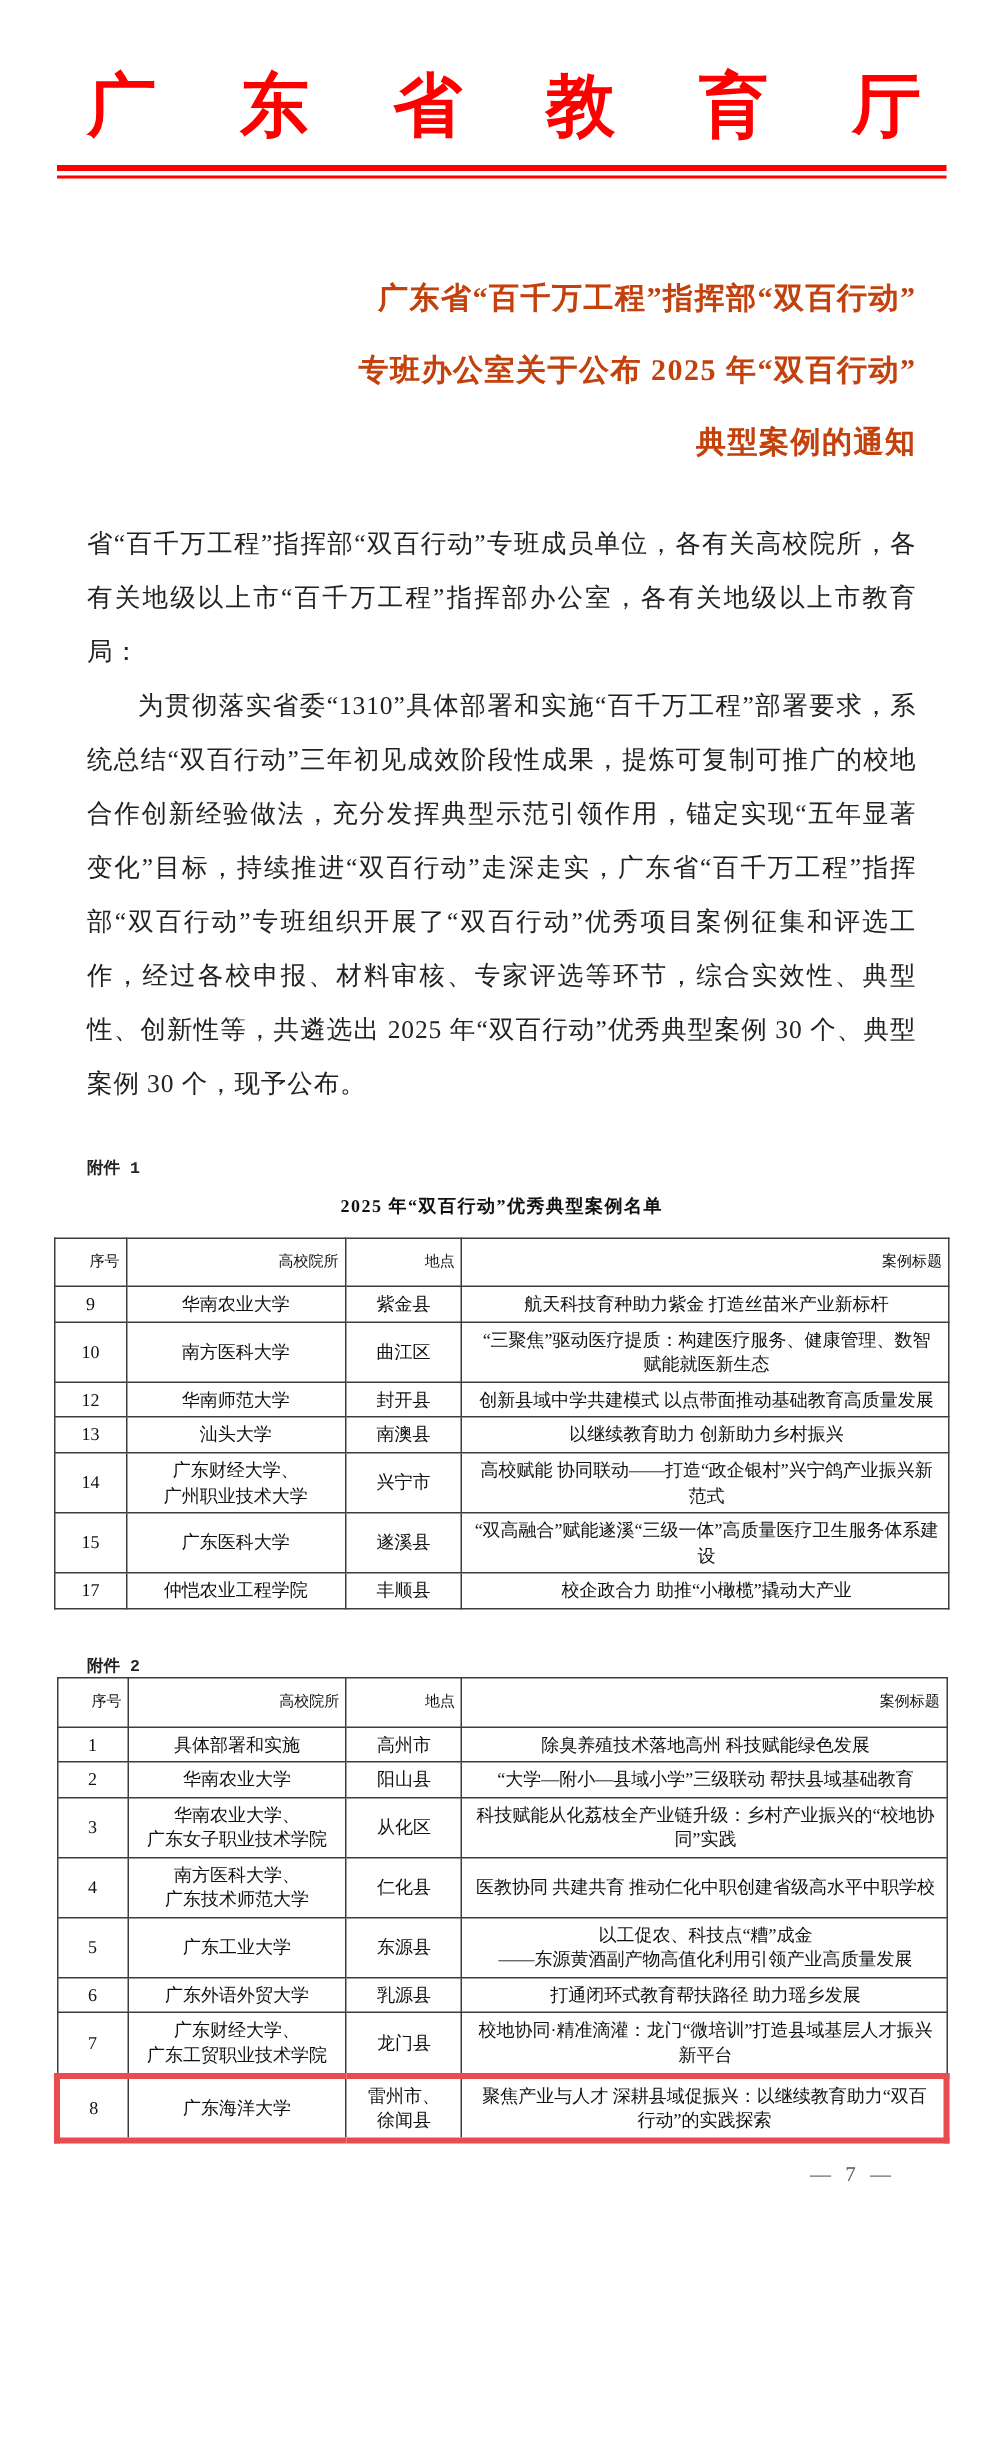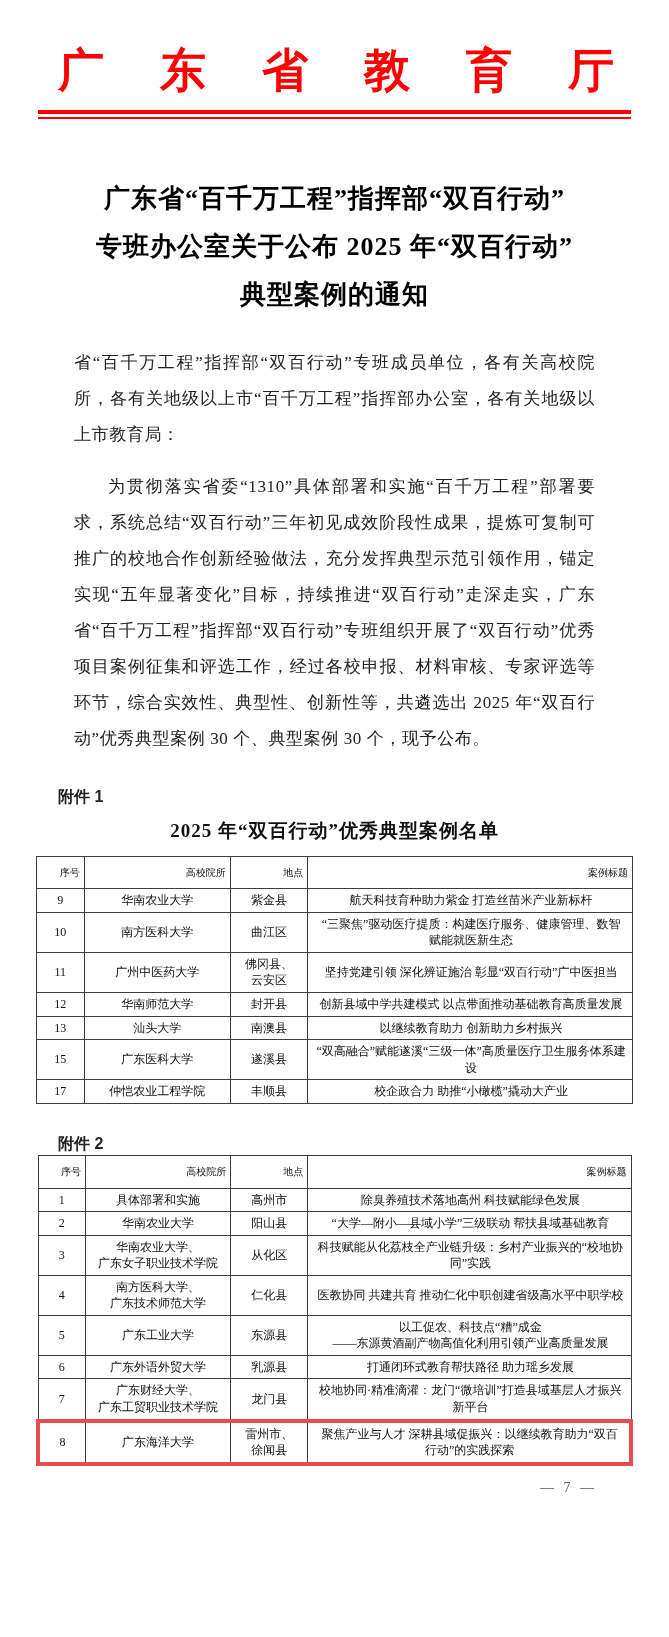--- a/index.html
+++ b/index.html
@@ -17,38 +17,38 @@
     display:flex; justify-content:space-between;
     color:var(--red,#fe0000);
     font-size:46px; font-weight:bold; line-height:1.25;
   }
   .rule { margin:10px -20px 0 -20px; }
   .rule .thick { height:4px; background:var(--red,#fe0000); }
   .rule .thin  { height:2px; background:var(--red,#fe0000); margin-top:3px; }
 
   
   .doc-title {
-    margin-top:56px; text-align:center;
-    font-size:26px; font-weight:bold; line-height:48px; color:#000000;
+    margin-top:56px; text-align:right;
+    font-size:20px; font-weight:bold; line-height:48px; color:#c2410c;
     letter-spacing:1px;
   }
 
   
   .body-text { margin-top:26px; }
   .para {
     font-size:17px; line-height:36px; text-align:justify;
-    letter-spacing:0.6px; margin:16px; color:#222;
+    letter-spacing:0.6px; margin:0; color:#222;
   }
   .para.indent { text-indent:2em; }
 
   
   .attachment { margin-top:30px; }
-  .att-label { font-size:16px; font-weight:bold; font-family:Liberation Sans, sans-serif; color:#222; }
+  .att-label { font-size:11px; font-weight:bold; font-family:Liberation Mono, monospace; color:#222; }
   .tbl-title {
-    text-align:center; font-size:19px; font-weight:bold;
+    text-align:center; font-size:12px; font-weight:bold;
     margin:10px 0 12px 0; letter-spacing:1px; color:#111;
   }
   .tbl-wrap { margin:0 -22px; }
   table { width:100%; border-collapse:collapse; table-layout:fixed; }
   col.c1 { width:8%; } col.c2 { width:24.5%; } col.c3 { width:13%; } col.c4 { width:54.5%; }
   th, td {
     border:1px solid #3d3d3d; vertical-align:middle;
     font-size:12px; line-height:1.38; padding:3px 6px;
     white-space:pre-line; color:#111;
   }
@@ -126,37 +126,37 @@
               <td class="c-place">紫金县</td>
               <td class="c-title">航天科技育种助力紫金 打造丝苗米产业新标杆</td>
             </tr>
             <tr>
               <td class="c-no">10</td>
               <td class="c-school">南方医科大学</td>
               <td class="c-place">曲江区</td>
               <td class="c-title">“三聚焦”驱动医疗提质：构建医疗服务、健康管理、数智赋能就医新生态</td>
             </tr>
             <tr>
-              <td class="c-no">11</td>
-              <td class="c-school">广州中医药大学</td>
-              <td class="c-place">佛冈县、
-云安区</td>
-              <td class="c-title">坚持党建引领 深化辨证施治  彰显“双百行动”广中医担当</td>
-            </tr>
-            <tr>
               <td class="c-no">12</td>
               <td class="c-school">华南师范大学</td>
               <td class="c-place">封开县</td>
               <td class="c-title">创新县域中学共建模式 以点带面推动基础教育高质量发展</td>
             </tr>
             <tr>
               <td class="c-no">13</td>
               <td class="c-school">汕头大学</td>
               <td class="c-place">南澳县</td>
               <td class="c-title">以继续教育助力 创新助力乡村振兴</td>
+            </tr>
+            <tr>
+              <td class="c-no">14</td>
+              <td class="c-school">广东财经大学、
+广州职业技术大学</td>
+              <td class="c-place">兴宁市</td>
+              <td class="c-title">高校赋能 协同联动——打造“政企银村”兴宁鸽产业振兴新范式</td>
             </tr>
             <tr>
               <td class="c-no">15</td>
               <td class="c-school">广东医科大学</td>
               <td class="c-place">遂溪县</td>
               <td class="c-title">“双高融合”赋能遂溪“三级一体”高质量医疗卫生服务体系建设</td>
             </tr>
             <tr>
               <td class="c-no">17</td>
               <td class="c-school">仲恺农业工程学院</td>

